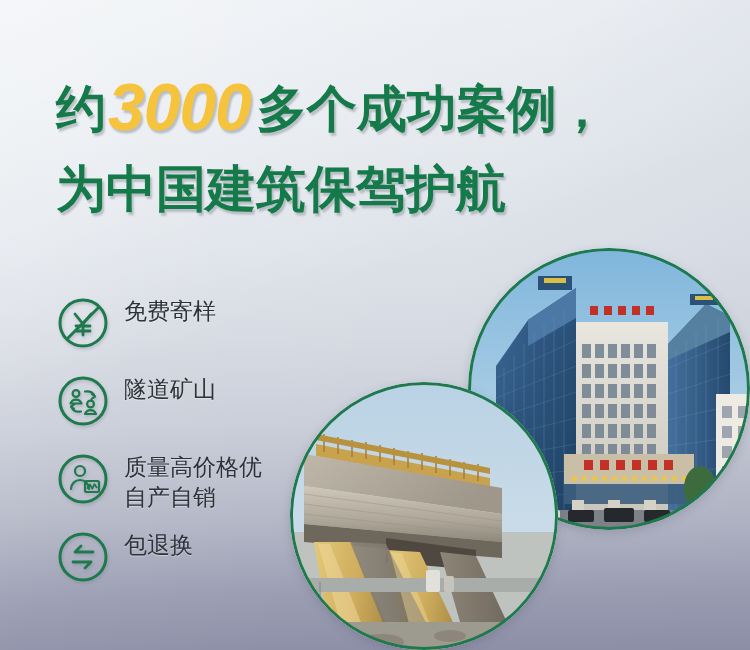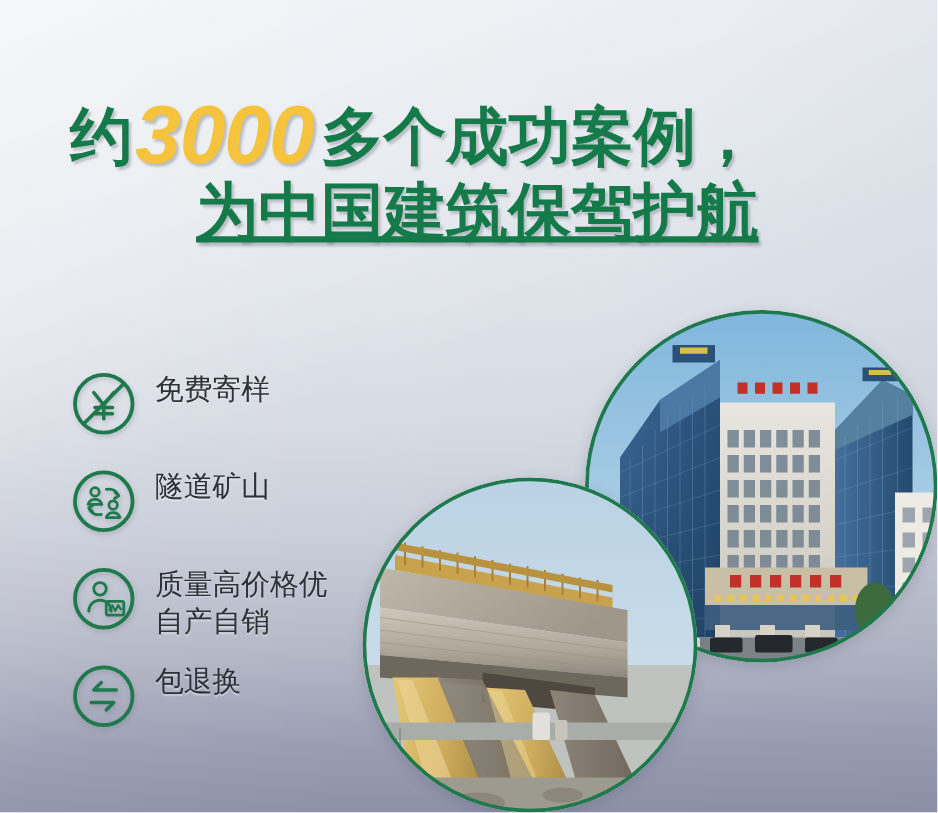--- a/index.html
+++ b/index.html
@@ -47,24 +47,23 @@
     z-index: 6;
     line-height: 1.0;
     white-space: nowrap;
   }
   .hl-line {
     display: block;
     color: #157A49;
     font-weight: bold;
     text-shadow: 2px 3px 2px rgba(110,115,130,0.38);
     letter-spacing: 0px;
-    text-align: right;
   }
   .hl-line-1 { font-size: 50px; }
-  .hl-line-2 { font-size: 50px; margin-top: 4px; text-decoration: underline; }
+  .hl-line-2 { font-size: 50px; margin-top: 24px; }
   .hl-num {
     color: #F6C43C;
     font-size: 66px;
     font-style: italic;
     font-weight: bold;
     letter-spacing: -1px;
     padding: 0 6px 0 2px;
     text-shadow: 2px 3px 2px rgba(110,115,130,0.40);
     vertical-align: -4px;
   }

